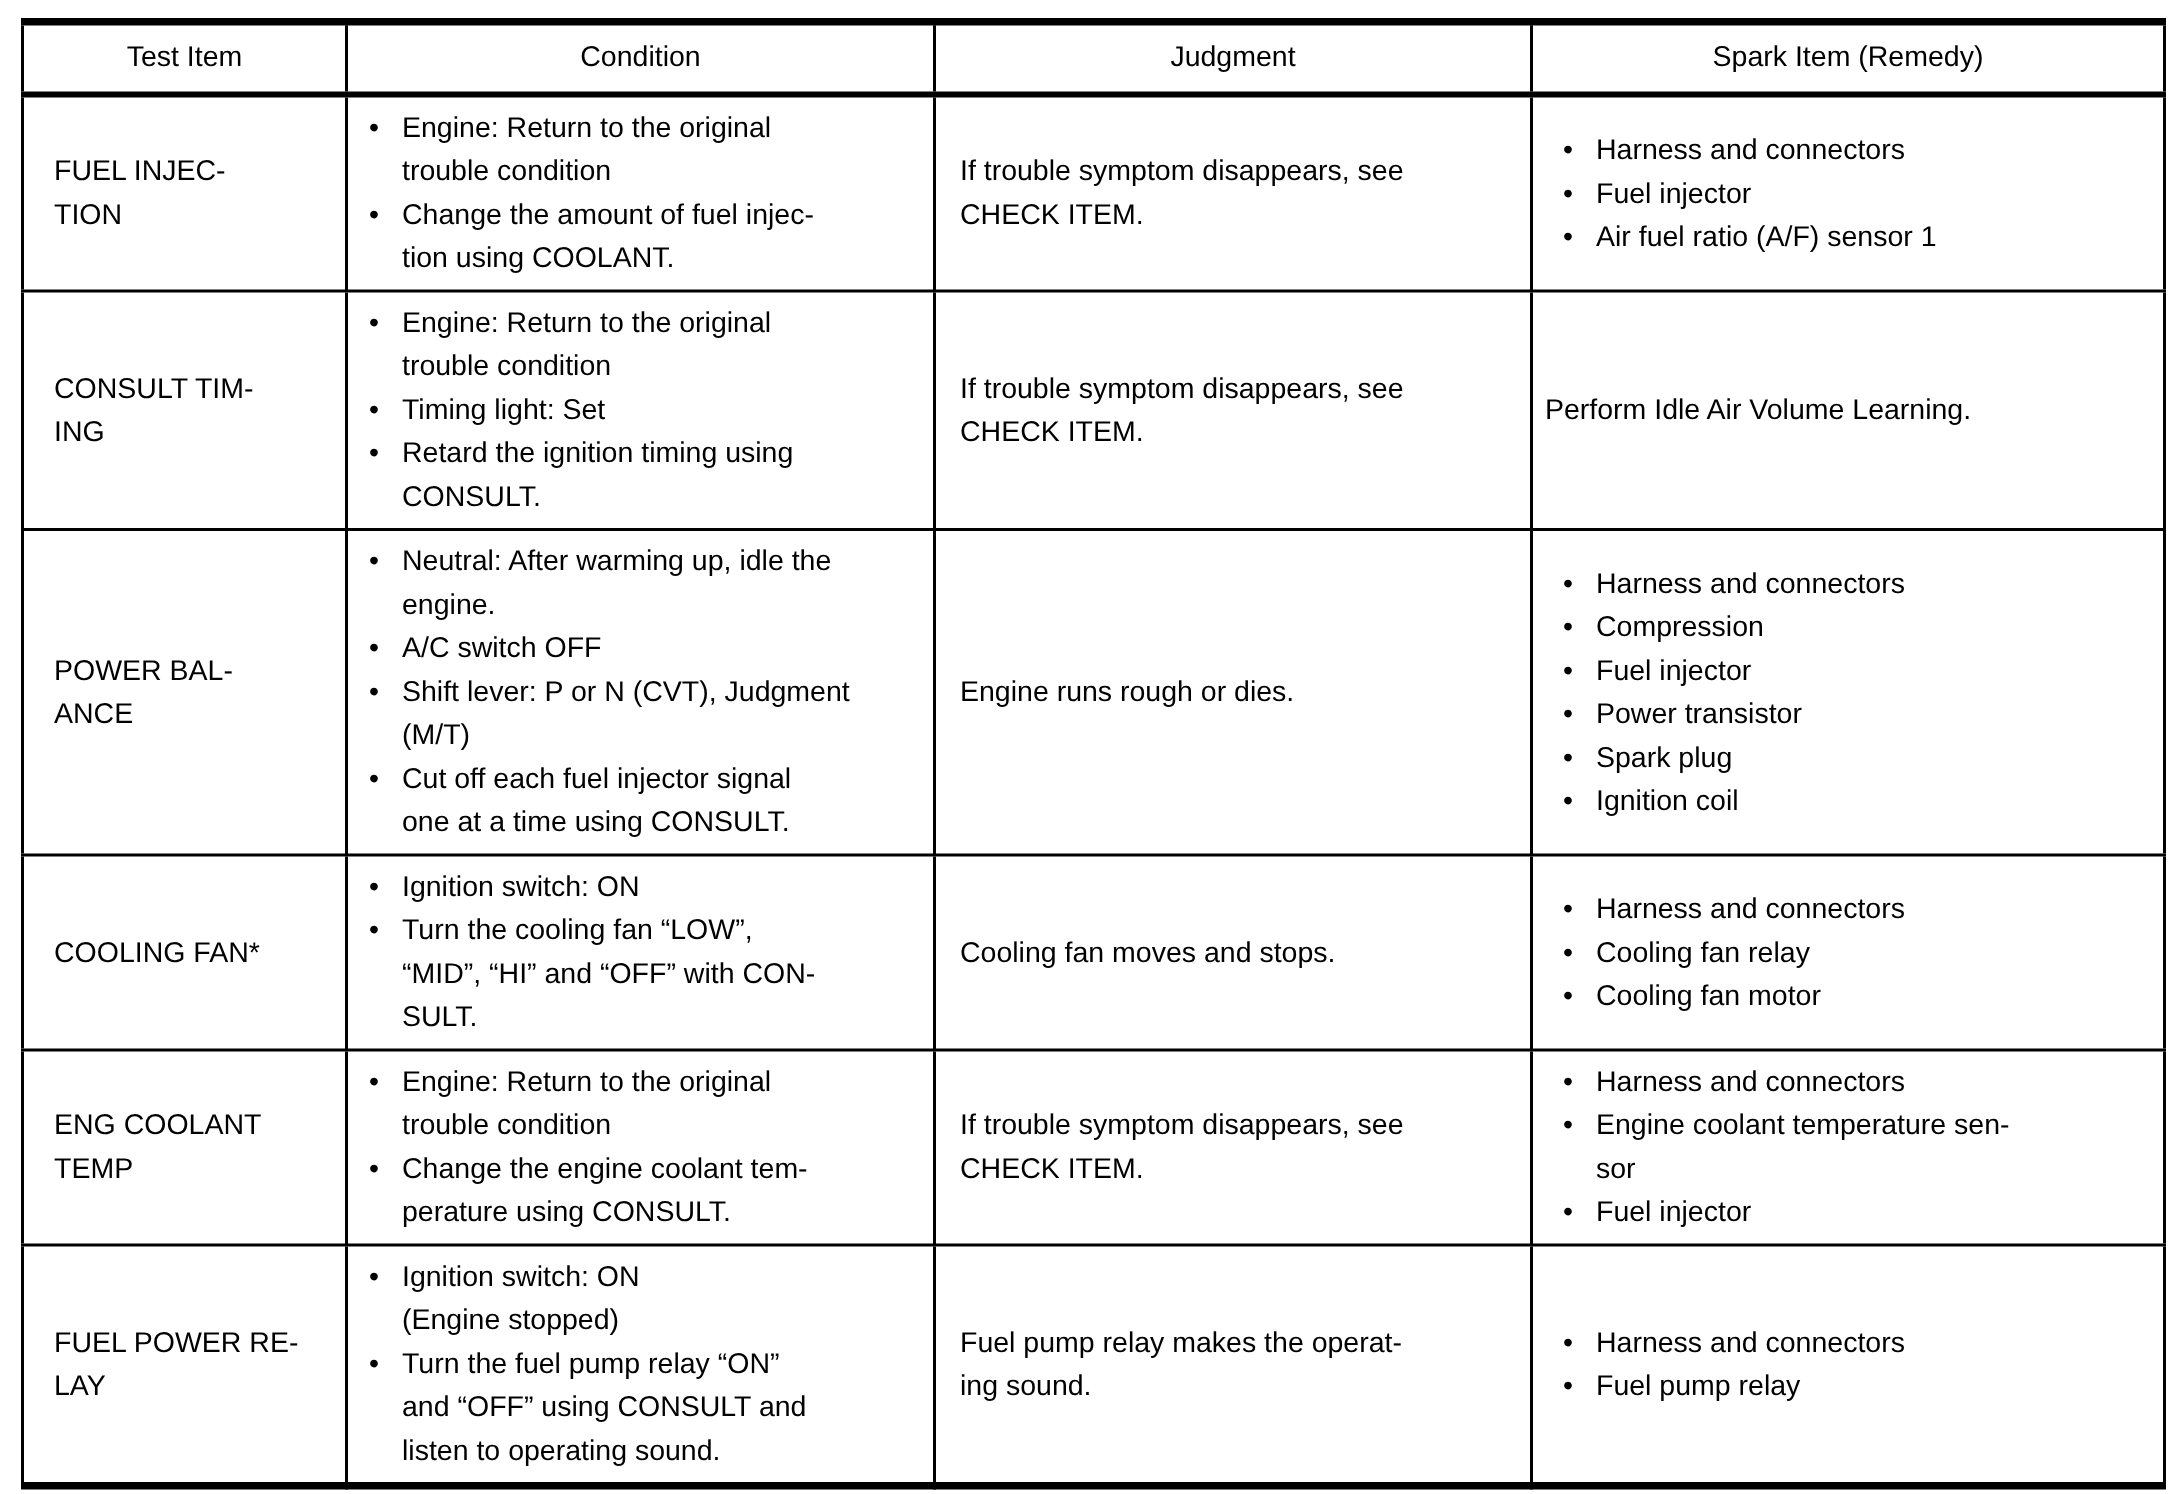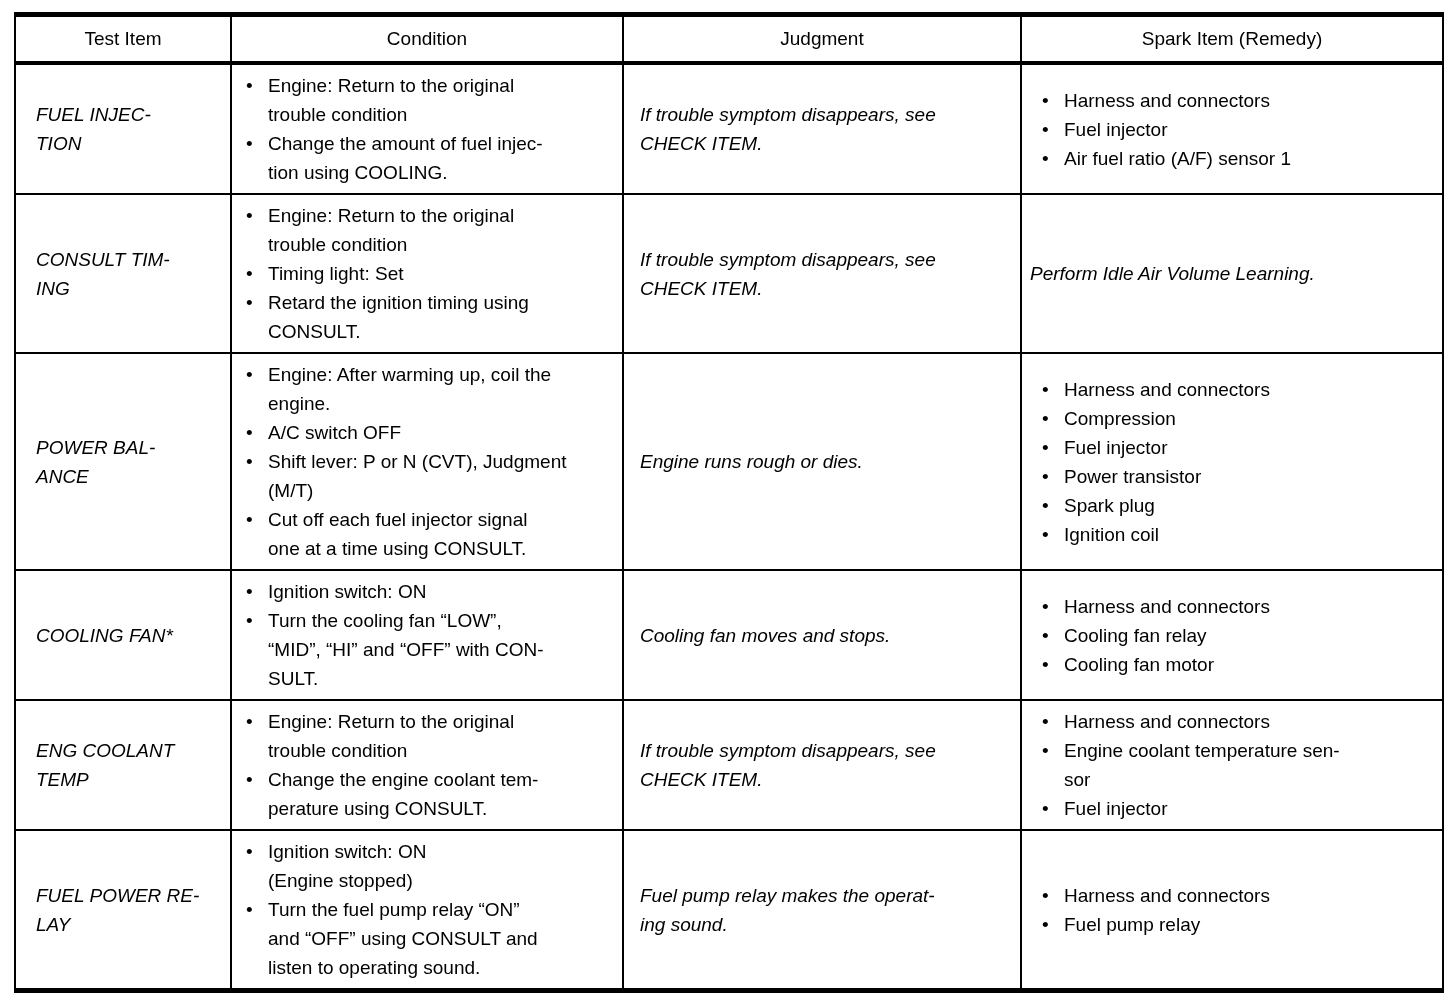--- a/index.html
+++ b/index.html
@@ -49,21 +49,21 @@
     line-height: 29px;
     padding: 6px 10px 6px 0;
     box-sizing: border-box;
   }
   td:first-child { border-left: none; }
   tbody tr:first-child td { border-top: none; }
 
   td.test-item { padding-left: 20px; }
   td.judgment  { padding-left: 16px; }
 
-  .pre { white-space: pre-line; font-style: italic; }
+  .pre { white-space: pre-line; }
 
   .bullet-line {
     display: flex;
     align-items: flex-start;
   }
   td.condition .bullet-line { padding-left: 14px; }
   td.check-item .bullet-line { padding-left: 20px; }
   .bullet {
     flex: 0 0 22px;
     text-align: left;
@@ -99,21 +99,21 @@
 TION</span></td>
           <td class="condition">
             <div class="bullet-line">
               <span class="bullet">•</span>
               <span class="btext">Engine: Return to the original
 trouble condition</span>
             </div>
             <div class="bullet-line">
               <span class="bullet">•</span>
               <span class="btext">Change the amount of fuel injec-
-tion using COOLING.</span>
+tion using COOLANT.</span>
             </div>
           </td>
           <td class="judgment"><span class="pre">If trouble symptom disappears, see
 CHECK ITEM.</span></td>
           <td class="check-item">
             <div class="bullet-line">
               <span class="bullet">•</span>
               <span class="btext">Harness and connectors</span>
             </div>
             <div class="bullet-line">
@@ -150,21 +150,21 @@
           <td class="check-item">
             <div class="plain pre">Perform Idle Air Volume Learning.</div>
           </td>
         </tr>
         <tr class="row">
           <td class="test-item"><span class="pre">POWER BAL-
 ANCE</span></td>
           <td class="condition">
             <div class="bullet-line">
               <span class="bullet">•</span>
-              <span class="btext">Engine: After warming up, coil the
+              <span class="btext">Neutral: After warming up, idle the
 engine.</span>
             </div>
             <div class="bullet-line">
               <span class="bullet">•</span>
               <span class="btext">A/C switch OFF</span>
             </div>
             <div class="bullet-line">
               <span class="bullet">•</span>
               <span class="btext">Shift lever: P or N (CVT), Judgment
 (M/T)</span>

